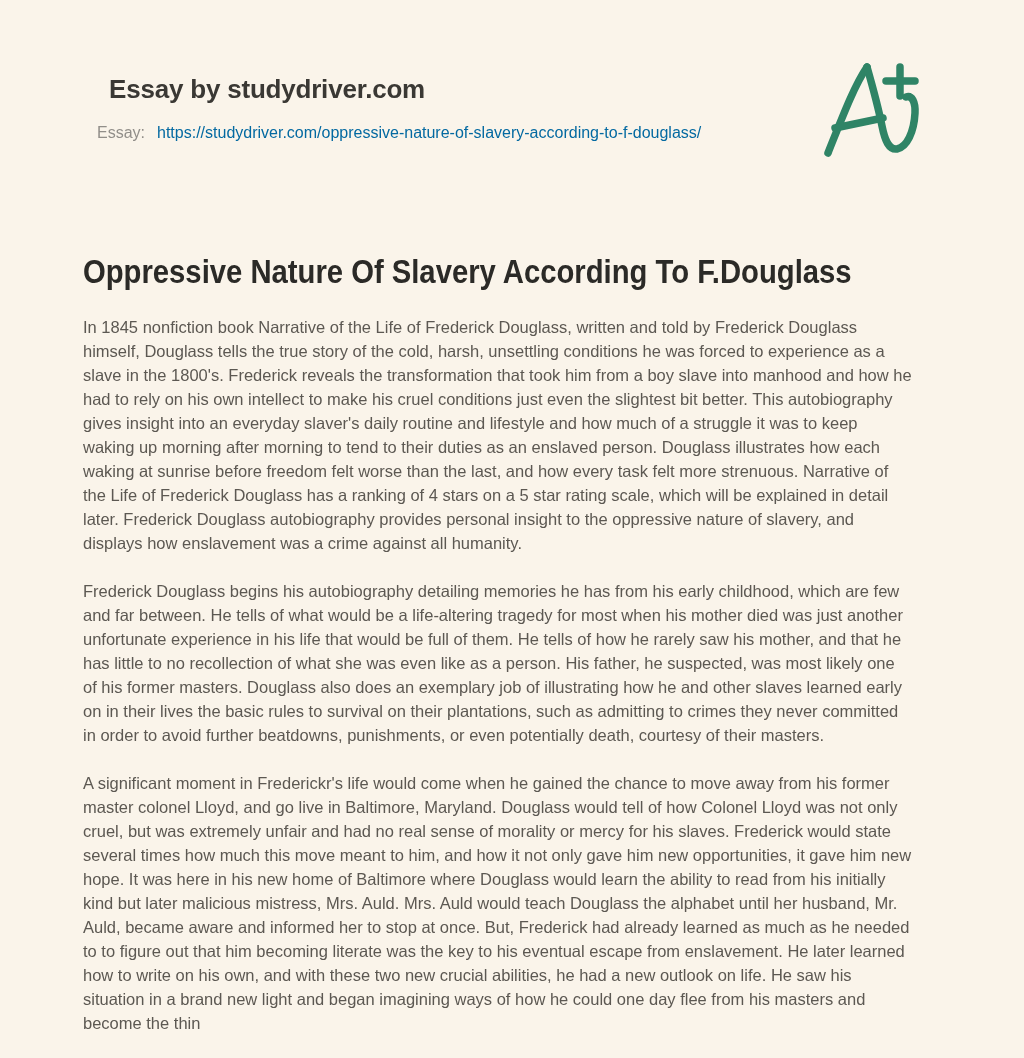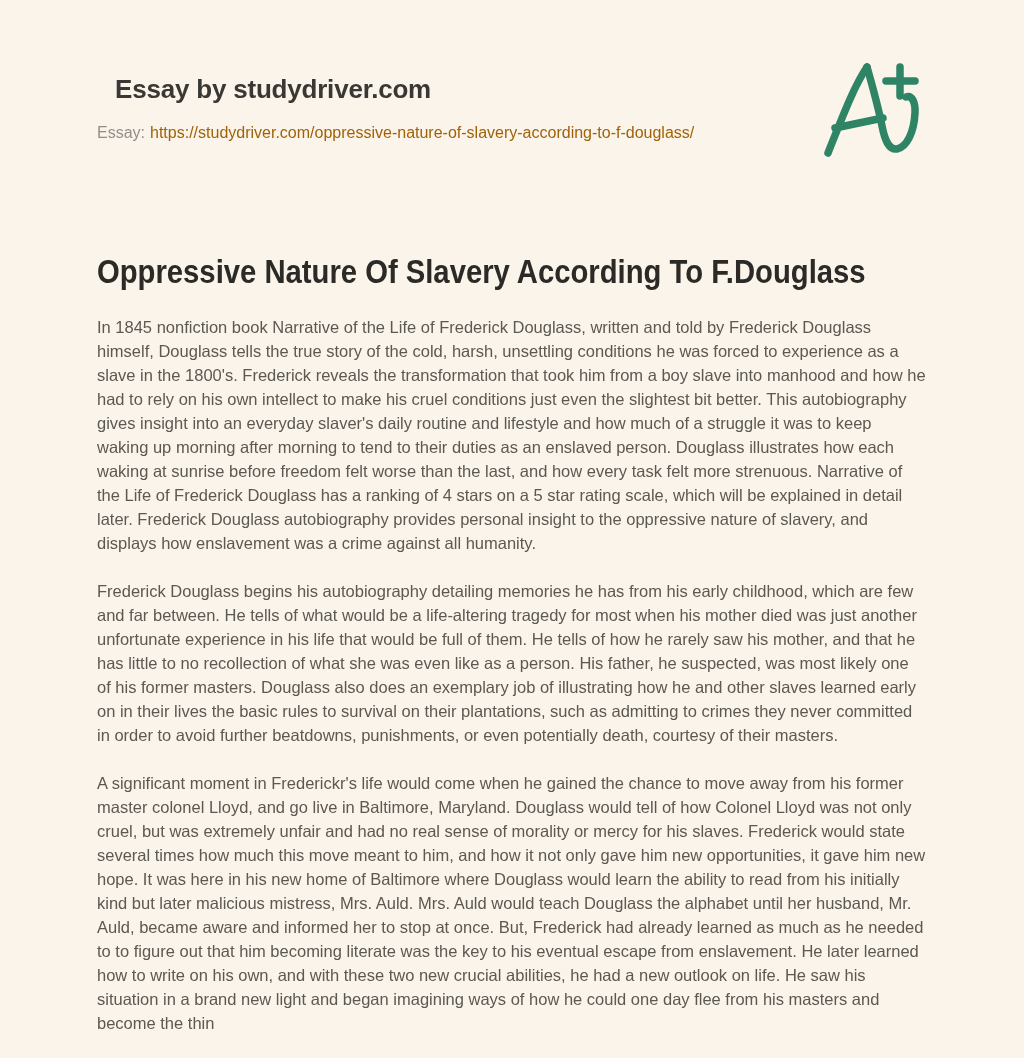--- a/index.html
+++ b/index.html
@@ -7,52 +7,52 @@
     width: 1024px;
     height: 1058px;
     background: #faf4ea;
     overflow: hidden;
     position: relative;
     font-family: "Liberation Sans", sans-serif;
   }
 
   .header-title {
     position: absolute;
-    left: 115px;
+    left: 109px;
     top: 74px;
     font-size: 26px;
     font-weight: 700;
     letter-spacing: -0.2px;
     color: #3a3834;
   }
 
   .source-line {
     position: absolute;
     left: 97px;
     top: 124px;
     font-size: 16px;
     color: #918e89;
     white-space: nowrap;
   }
   .source-link {
-    color: #a16207;
+    color: #0369a1;
     text-decoration: none;
-    margin-left: 5px;
+    margin-left: 12px;
     cursor: pointer;
   }
 
   .logo-svg {
     position: absolute;
     left: 820px;
     top: 56px;
   }
 
   .article {
     position: absolute;
-    left: 97px;
+    left: 83px;
     top: 252px;
     width: 830px;
   }
   .essay-title {
     margin: 0 0 24px 0;
     font-size: 34px;
     line-height: 1.15;
     font-weight: 700;
     color: #2b2a27;
     transform: scaleX(0.86);

